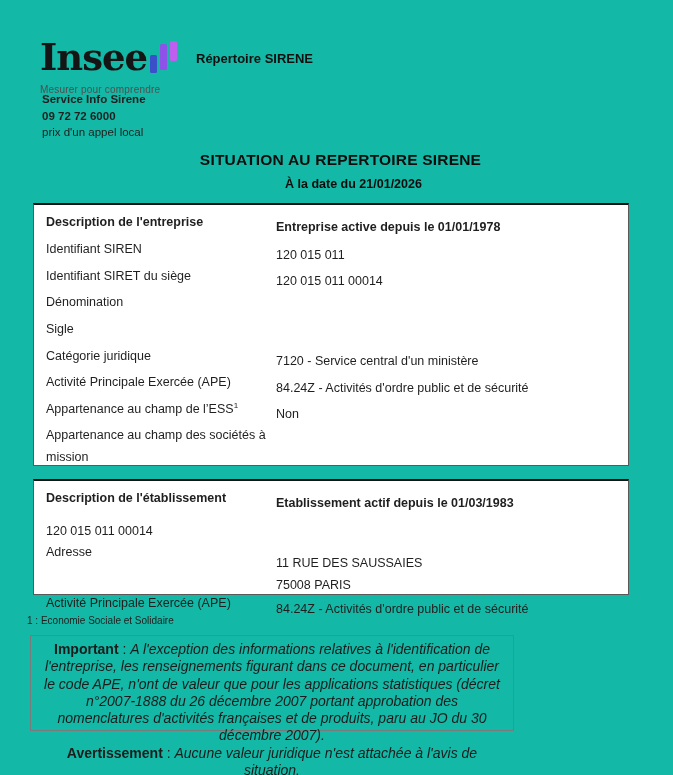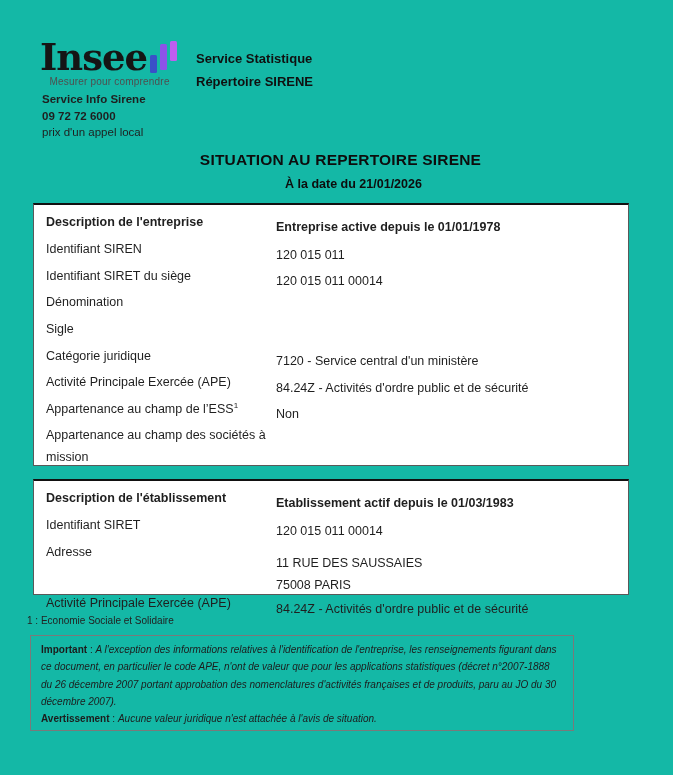--- a/index.html
+++ b/index.html
@@ -9,21 +9,21 @@
   }
   
   .logo{position:absolute;left:40px;top:40px;}
   .wordmark-row{display:flex;align-items:flex-start;}
   .wordmark{
     font-family:"DejaVu Serif",serif;font-weight:bold;font-size:37px;line-height:34px;
     letter-spacing:-1px;color:#151515;
   }
   .logo-bars{position:relative;width:29px;height:33px;margin-left:3px;margin-top:1px;}
   .logo-bars .bar{position:absolute;width:7px;border-radius:1.5px;}
-  .tagline{font-size:10px;color:#4f4f4f;letter-spacing:0.2px;margin-top:2px;text-align:center;}
+  .tagline{font-size:10px;color:#4f4f4f;letter-spacing:0.2px;margin-top:10px;}
   .contact{position:absolute;left:42px;top:91px;font-size:11.5px;line-height:16.5px;color:#1f1f1f;}
   .contact .b{font-weight:bold;}
   .hdr-right{position:absolute;left:196px;top:47px;font-size:13px;font-weight:bold;line-height:23px;color:#101010;}
   
   .title{position:absolute;left:0;right:12px;top:151px;text-align:center;padding-left:20px;
     font-size:15.5px;font-weight:bold;letter-spacing:0.2px;color:#0d0d0d;}
   .subtitle{position:absolute;left:16px;right:0;top:177px;text-align:center;padding-left:18px;
     font-size:12.5px;font-weight:bold;color:#0d0d0d;}
   
   .box{
@@ -36,22 +36,22 @@
   .trow .lbl{width:230px;flex:0 0 230px;}
   .trow .val{flex:1;padding-right:6px;margin-top:11px;}
   .trow.head{height:29px;font-weight:bold;padding-top:2px;font-size:12.5px;justify-content:space-between;}
   .trow.tall{height:50px;align-items:flex-start;line-height:22px;padding-top:2px;}
   .trow.tall .lbl{padding-top:0;}
   .trow.tall2{height:49px;align-items:flex-start;line-height:22px;padding-top:2.5px;}
   sup.fn{font-size:8px;vertical-align:super;line-height:0;}
   
   .footnote{position:absolute;left:27px;top:615px;font-size:10px;color:#222;}
   .notice{
-    position:absolute;left:30px;top:635px;width:544px;box-sizing:border-box;height:96px;
-    border:1px solid #7a7a7a;padding:5px 10px 0 10px;font-size:10px;line-height:17.3px;color:#1c1c1c;
+    position:absolute;left:30px;top:635px;width:484px;box-sizing:border-box;height:96px;
+    border:1px solid #7a7a7a;padding:5px 10px 0 10px;font-size:14px;line-height:17.3px;color:#1c1c1c;text-align:center;
   }
   .notice .b{font-weight:bold;font-style:normal;}
   .notice .i{font-style:italic;}
 </style>
 </head>
 <body>
 
 <div class="page">
 
   <div class="logo">
@@ -66,21 +66,20 @@
     <div class="tagline">Mesurer pour comprendre</div>
   </div>
 
   <div class="contact">
     <div class="b">Service Info Sirene</div>
     <div class="b">09 72 72 6000</div>
     <div>prix d'un appel local</div>
   </div>
 
   <div class="hdr-right">
-    <div>Service Statistique</div>
     <div>Répertoire SIRENE</div>
   </div>
 
   <div class="title">SITUATION AU REPERTOIRE SIRENE</div>
   <div class="subtitle">À la date du 21/01/2026</div>
 
   <div class="box box1">
     <div class="trow head">
       <div class="lbl">Description de l'entreprise</div>
       <div class="val">Entreprise active depuis le 01/01/1978</div>
@@ -116,21 +115,20 @@
       <div class="val"></div>
     </div>
   </div>
 
   <div class="box box2">
     <div class="trow head">
       <div class="lbl">Description de l'établissement</div>
       <div class="val">Etablissement actif depuis le 01/03/1983</div>
     </div>
     <div class="trow">
-      <div class="lbl">Identifiant SIRET</div>
       <div class="val">120 015 011 00014</div>
     </div>
     <div class="trow tall2">
       <div class="lbl">Adresse</div>
       <div class="val">
         <div>11 RUE DES SAUSSAIES</div>
         <div>75008 PARIS</div>
       </div>
     </div>
     <div class="trow">

